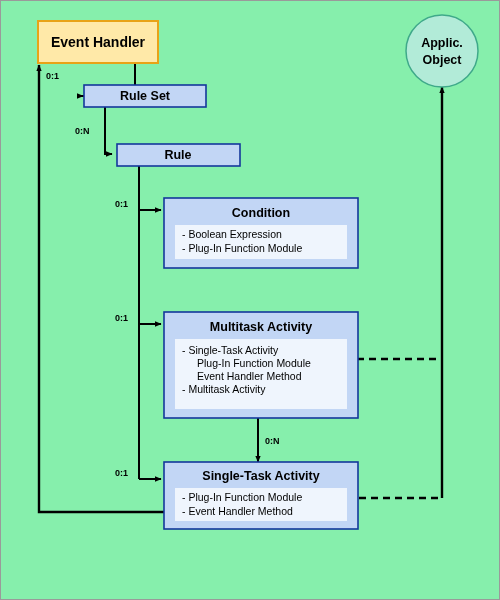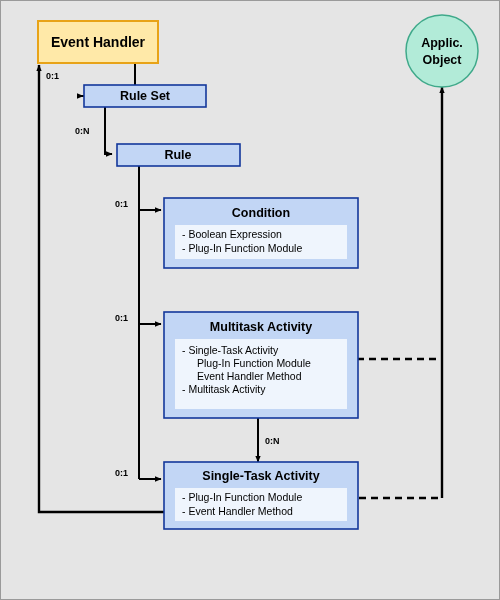--- a/index.html
+++ b/index.html
@@ -10,21 +10,21 @@
   body {
     width: 500px;
     height: 600px;
     font-family: "Liberation Sans", sans-serif;
     overflow: hidden;
   }
   #diagram-root {
     position: relative;
     width: 500px;
     height: 600px;
-    background: #e5e5e5;
+    background: #86efac;
     box-sizing: border-box;
     border: 1px solid #9a9a9a;
   }
   svg.canvas {
     position: absolute;
     left: 0;
     top: 0;
     width: 500px;
     height: 600px;
   }

